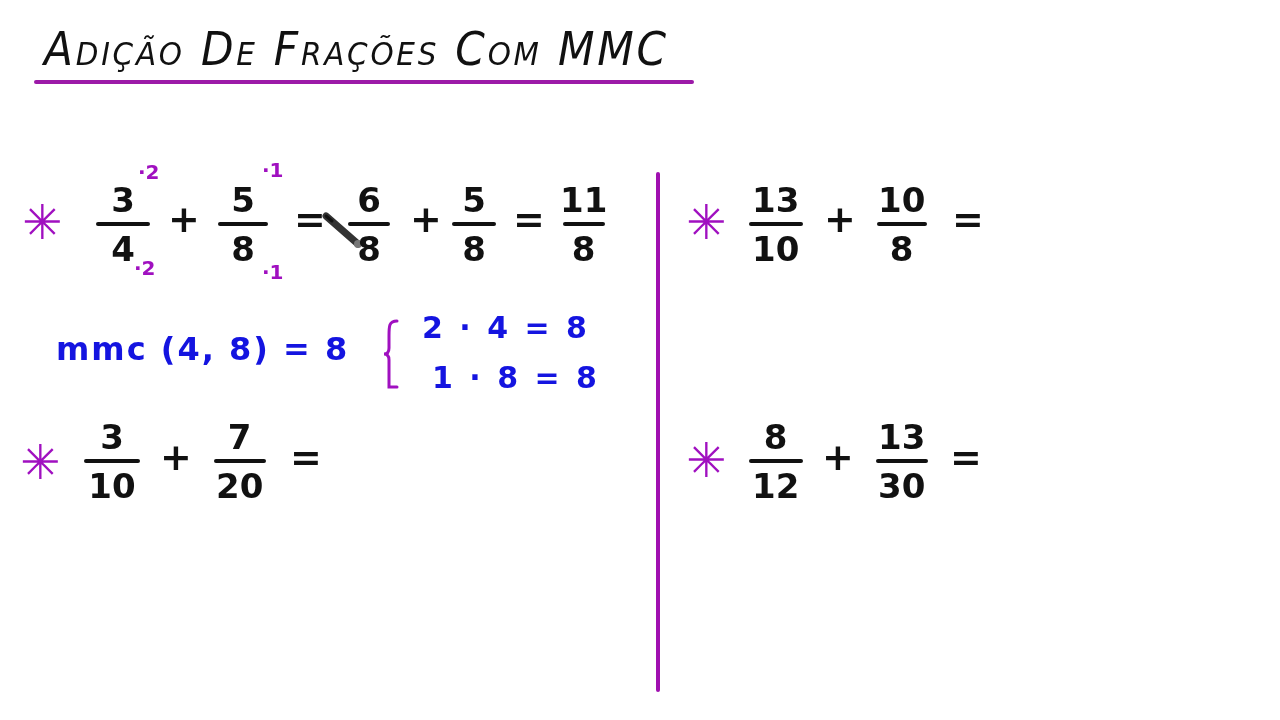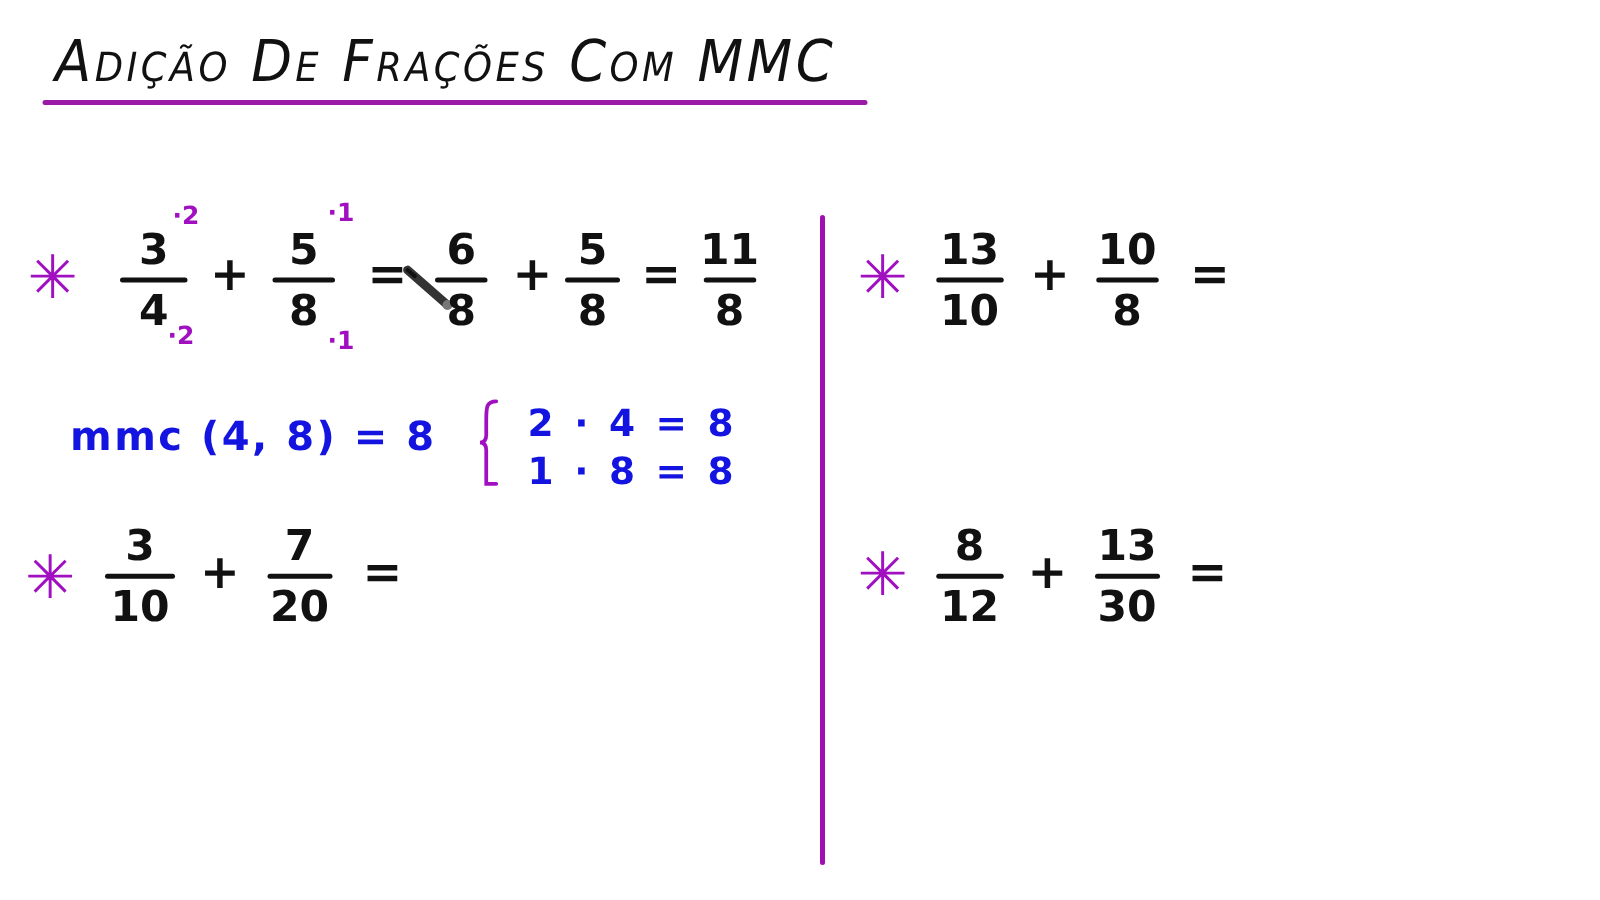--- a/index.html
+++ b/index.html
@@ -39,22 +39,22 @@
       font-size: 34px; font-weight: bold; line-height: 1;
     }
     .frac .num { padding: 0 4px; }
     .frac .bar { width: 100%; height: 4px; background: #111; border-radius: 2px; margin: 5px 0 6px 0; }
     .frac .den { padding: 0 4px; }
     .op { font-size: 38px; font-weight: bold; line-height: 1; }
     .mult { color: #a010c0; font-size: 20px; font-weight: bold; line-height: 1; }
     .blue { color: #1414e0; font-weight: bold; }
     .mmc { left: 56px; top: 330px; font-size: 32px; letter-spacing: 2px; }
     .brace { left: 383px; top: 318px; width: 16px; height: 72px; }
-    .sys1 { left: 422px; top: 322px; font-size: 30px; letter-spacing: 3px; }
-    .sys2 { left: 422px; top: 360px; font-size: 30px; letter-spacing: 3px; }
+    .sys1 { left: 422px; top: 310px; font-size: 30px; letter-spacing: 3px; }
+    .sys2 { left: 432px; top: 360px; font-size: 30px; letter-spacing: 3px; }
     .pencil { left: 322px; top: 212px; width: 44px; height: 40px; }
   </style>
 </head>
 <body>
 
 <div class="abs title">Adição De Frações Com MMC</div>
 <div class="abs title-underline"></div>
 
 <div class="abs divider"></div>
 

